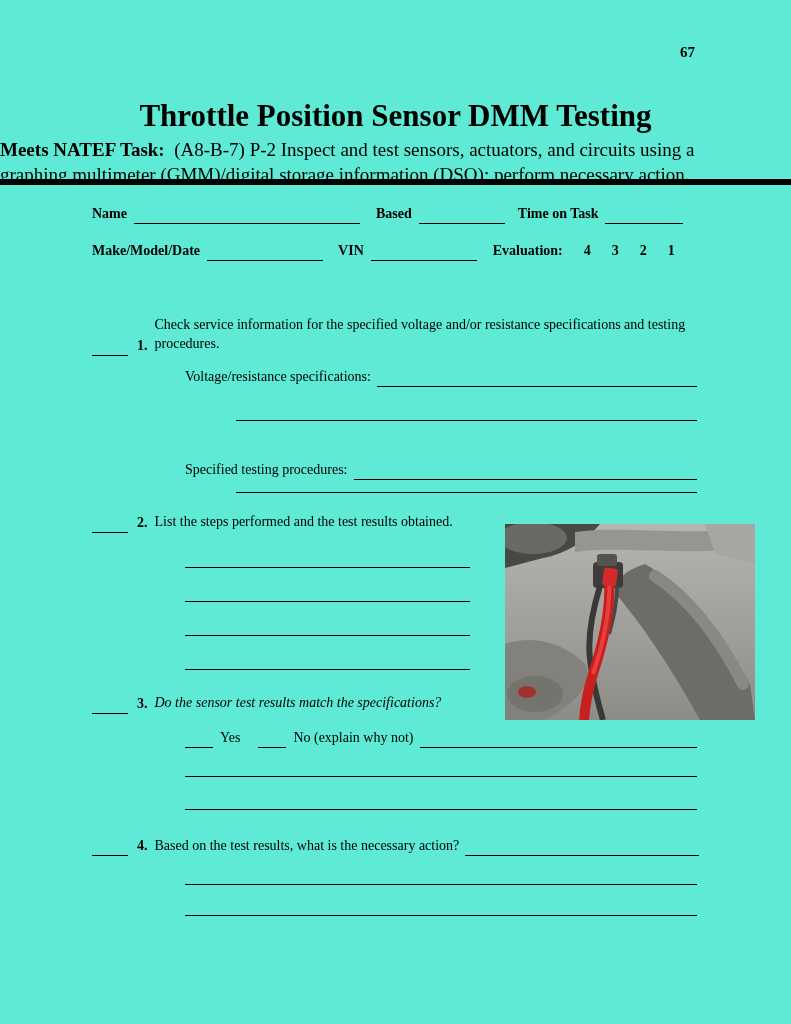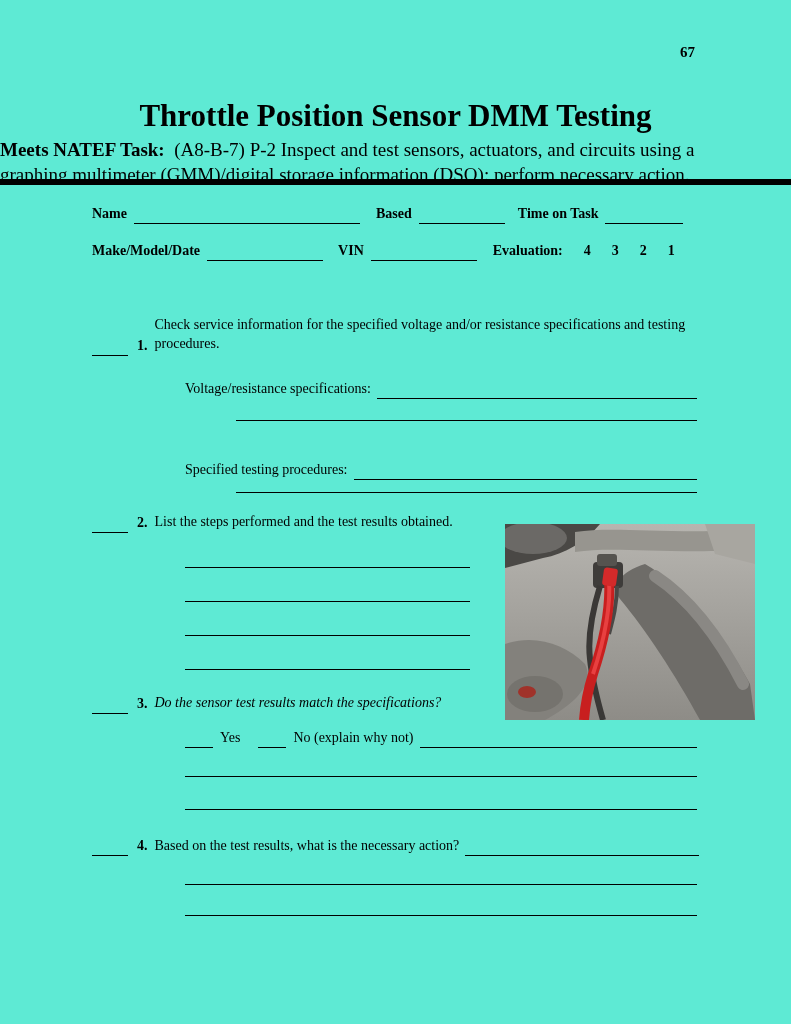--- a/index.html
+++ b/index.html
@@ -124,21 +124,21 @@
     <span class="b eval-num">2</span>
     <span class="b eval-num">1</span>
   </div>
 
   <div class="row" style="top:315px; left:92px;">
     <span class="blank lead-blank"></span>
     <span class="b num">1.</span>
     <div class="task-text">Check service information for the specified voltage and/or resistance specifications and testing procedures.</div>
   </div>
 
-  <div class="row" style="top:381px; left:185px; width:512px;">
+  <div class="row" style="top:369px; left:185px; width:512px;">
     <span>Voltage/resistance specifications:</span>
     <span class="fill"></span>
   </div>
   <div class="line" style="top:420px; left:236px; width:461px;"></div>
 
   <div class="row" style="top:462px; left:185px; width:512px;">
     <span>Specified testing procedures:</span>
     <span class="fill"></span>
   </div>
   <div class="line" style="top:492px; left:236px; width:461px;"></div>

